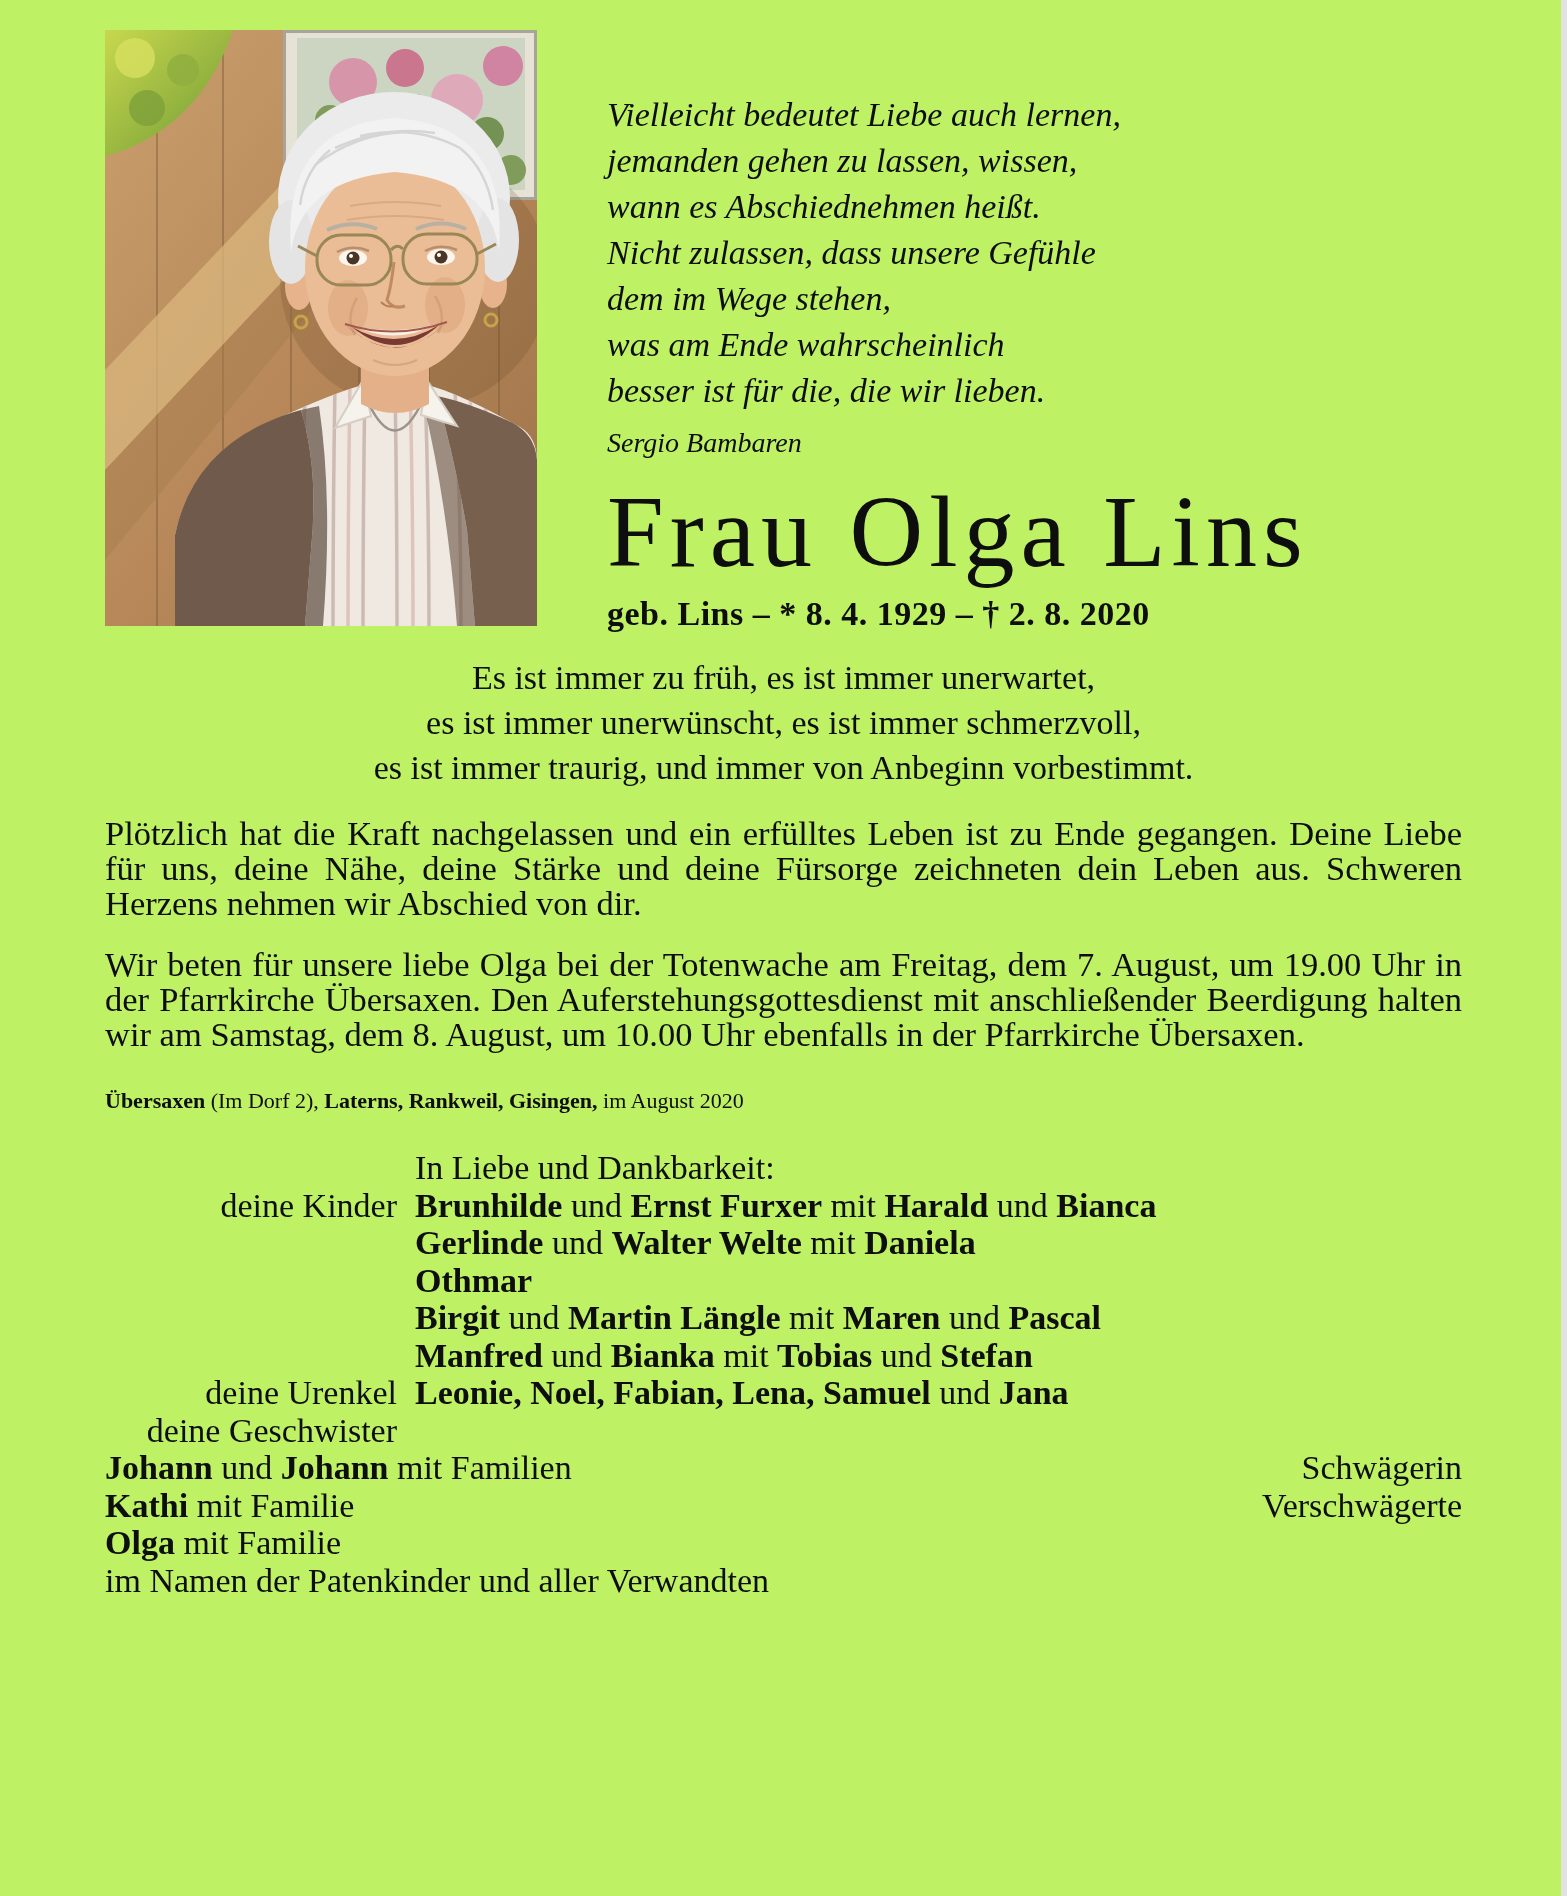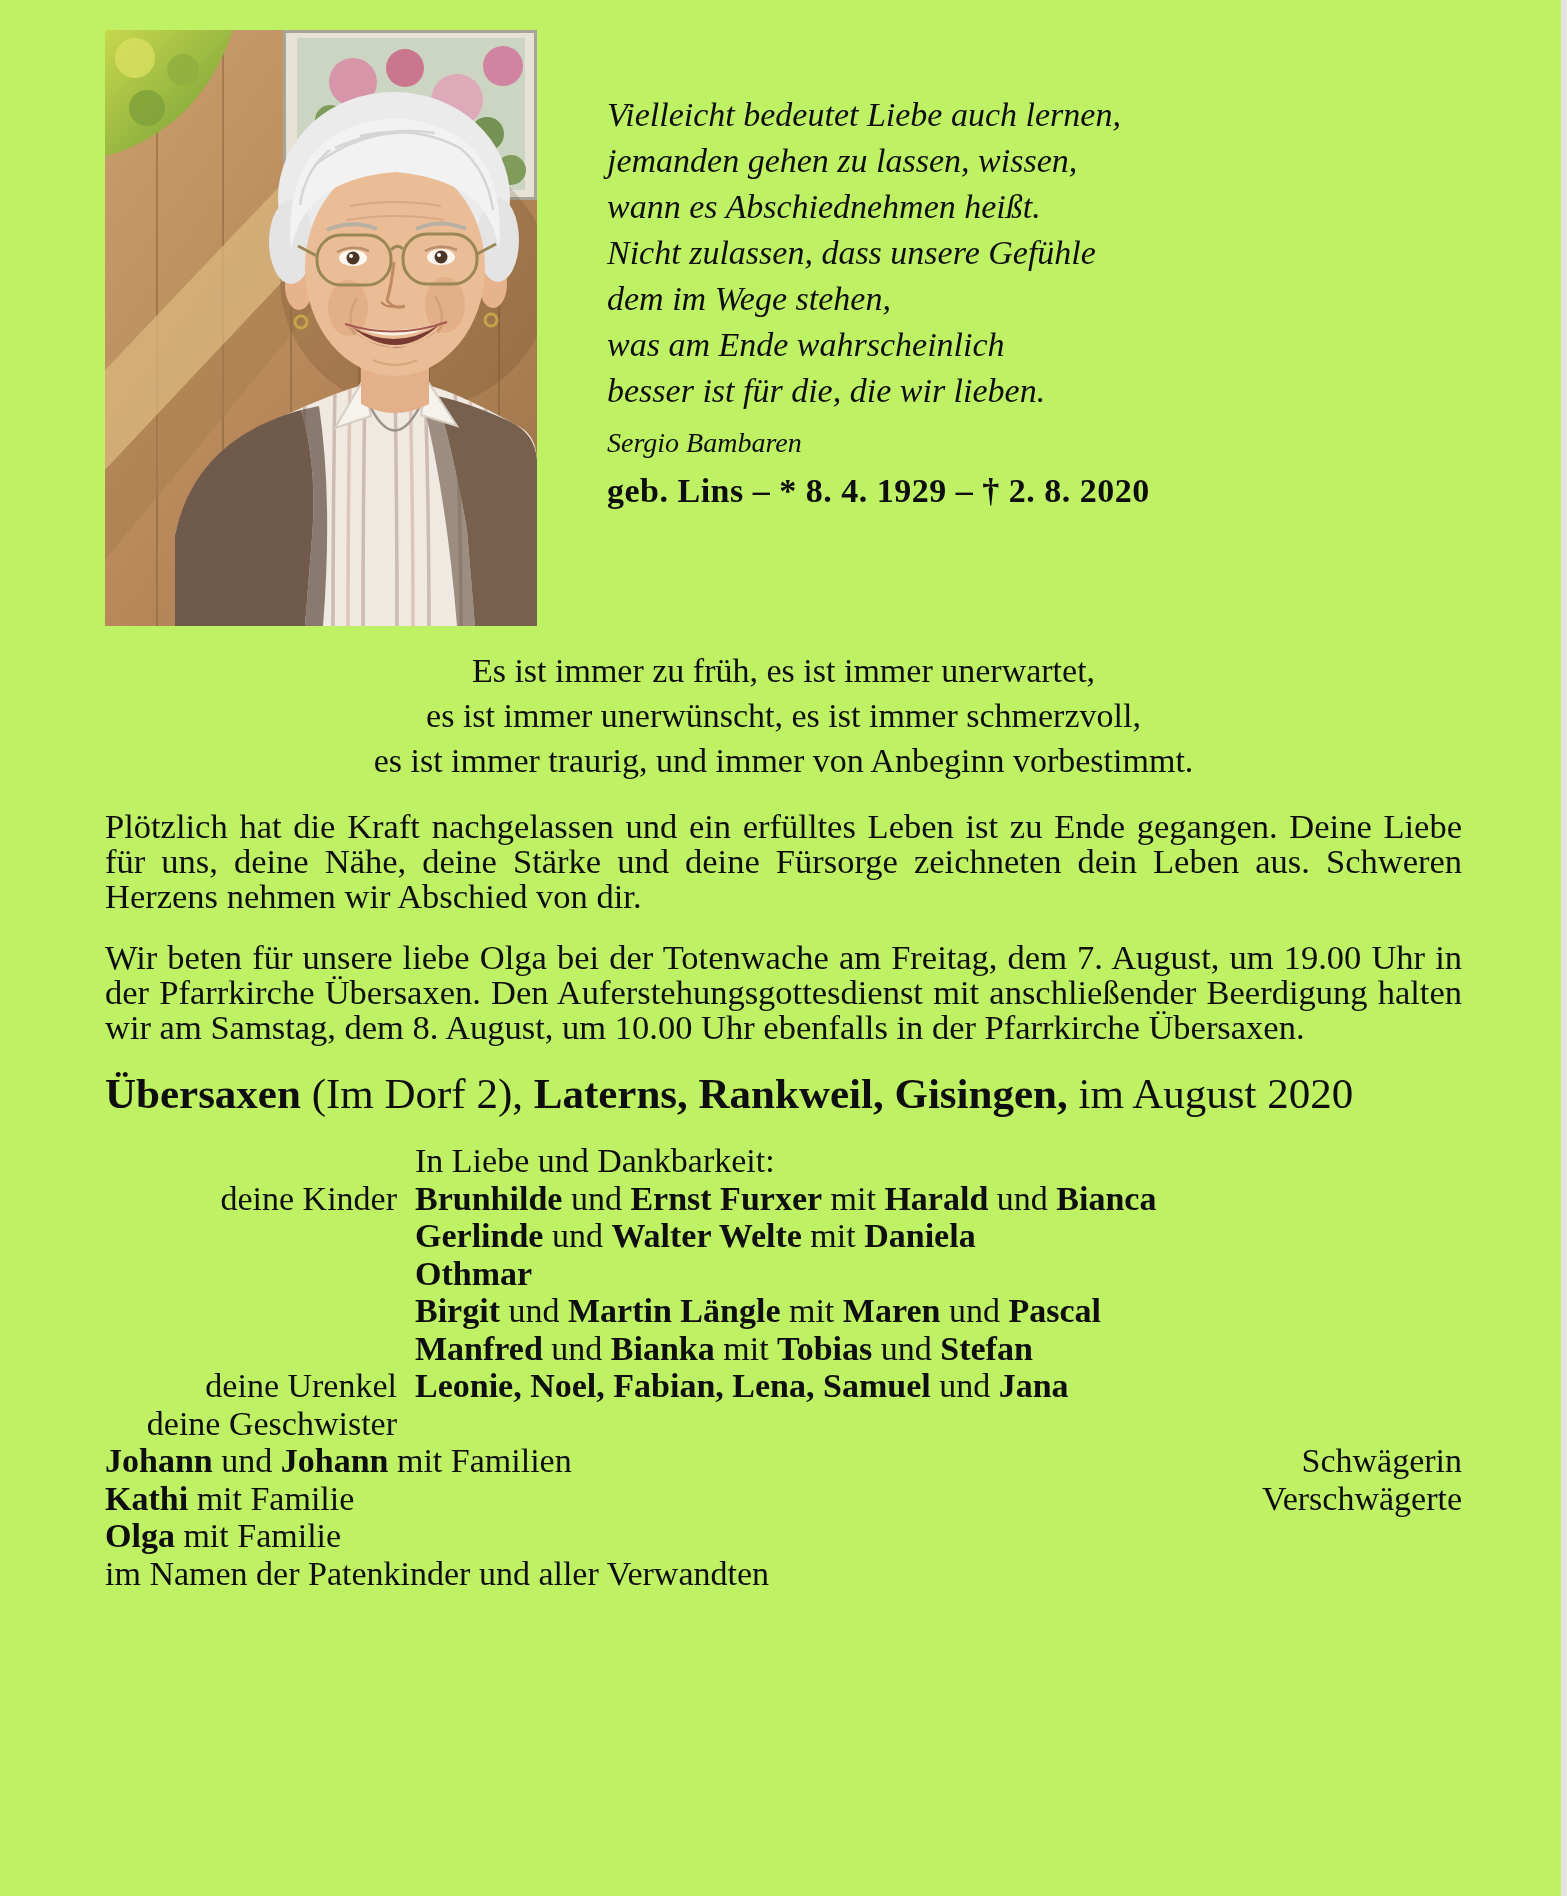--- a/index.html
+++ b/index.html
@@ -37,21 +37,21 @@
     font-size: 102px;
     font-weight: normal;
     letter-spacing: 6px;
     line-height: 1.05;
     margin-top: 16px;
     white-space: nowrap;
   }
   .dates-line { font-size: 34px; font-weight: bold; letter-spacing: 0.5px; margin-top: 10px; }
   .poem { margin-top: 22px; text-align: center; font-size: 34px; line-height: 45px; }
   .body-par { margin-top: 26px; font-size: 34.5px; line-height: 35px; text-align: justify; }
-  .location-line { margin-top: 26px; font-size: 43px; line-height: 45px; }
+  .location-line { margin-top: 26px; font-size: 22px; line-height: 45px; }
   .family-grid {
     margin-top: 26px;
     display: grid;
     grid-template-columns: 292px 1fr;
     column-gap: 18px;
     font-size: 34px;
     line-height: 37.5px;
   }
   .fam-label { text-align: right; white-space: nowrap; }
   .fam-content { white-space: nowrap; }
@@ -217,20 +217,21 @@
         <div class="quote">
           <div>Vielleicht bedeutet Liebe auch lernen,</div>
           <div>jemanden gehen zu lassen, wissen,</div>
           <div>wann es Abschiednehmen heißt.</div>
           <div>Nicht zulassen, dass unsere Gefühle</div>
           <div>dem im Wege stehen,</div>
           <div>was am Ende wahrscheinlich</div>
           <div>besser ist für die, die wir lieben.</div>
           <div class="quote-attribution">Sergio Bambaren</div>
         </div>
+        <h1 class="deceased-name">Frau Olga Lins</h1>
         <div class="dates-line">geb. Lins – * 8. 4. 1929 – † 2. 8. 2020</div>
       </div>
     </div>
 
     <div class="poem">
       <div>Es ist immer zu früh, es ist immer unerwartet,</div>
       <div>es ist immer unerwünscht, es ist immer schmerzvoll,</div>
       <div>es ist immer traurig, und immer von Anbeginn vorbestimmt.</div>
     </div>
 

